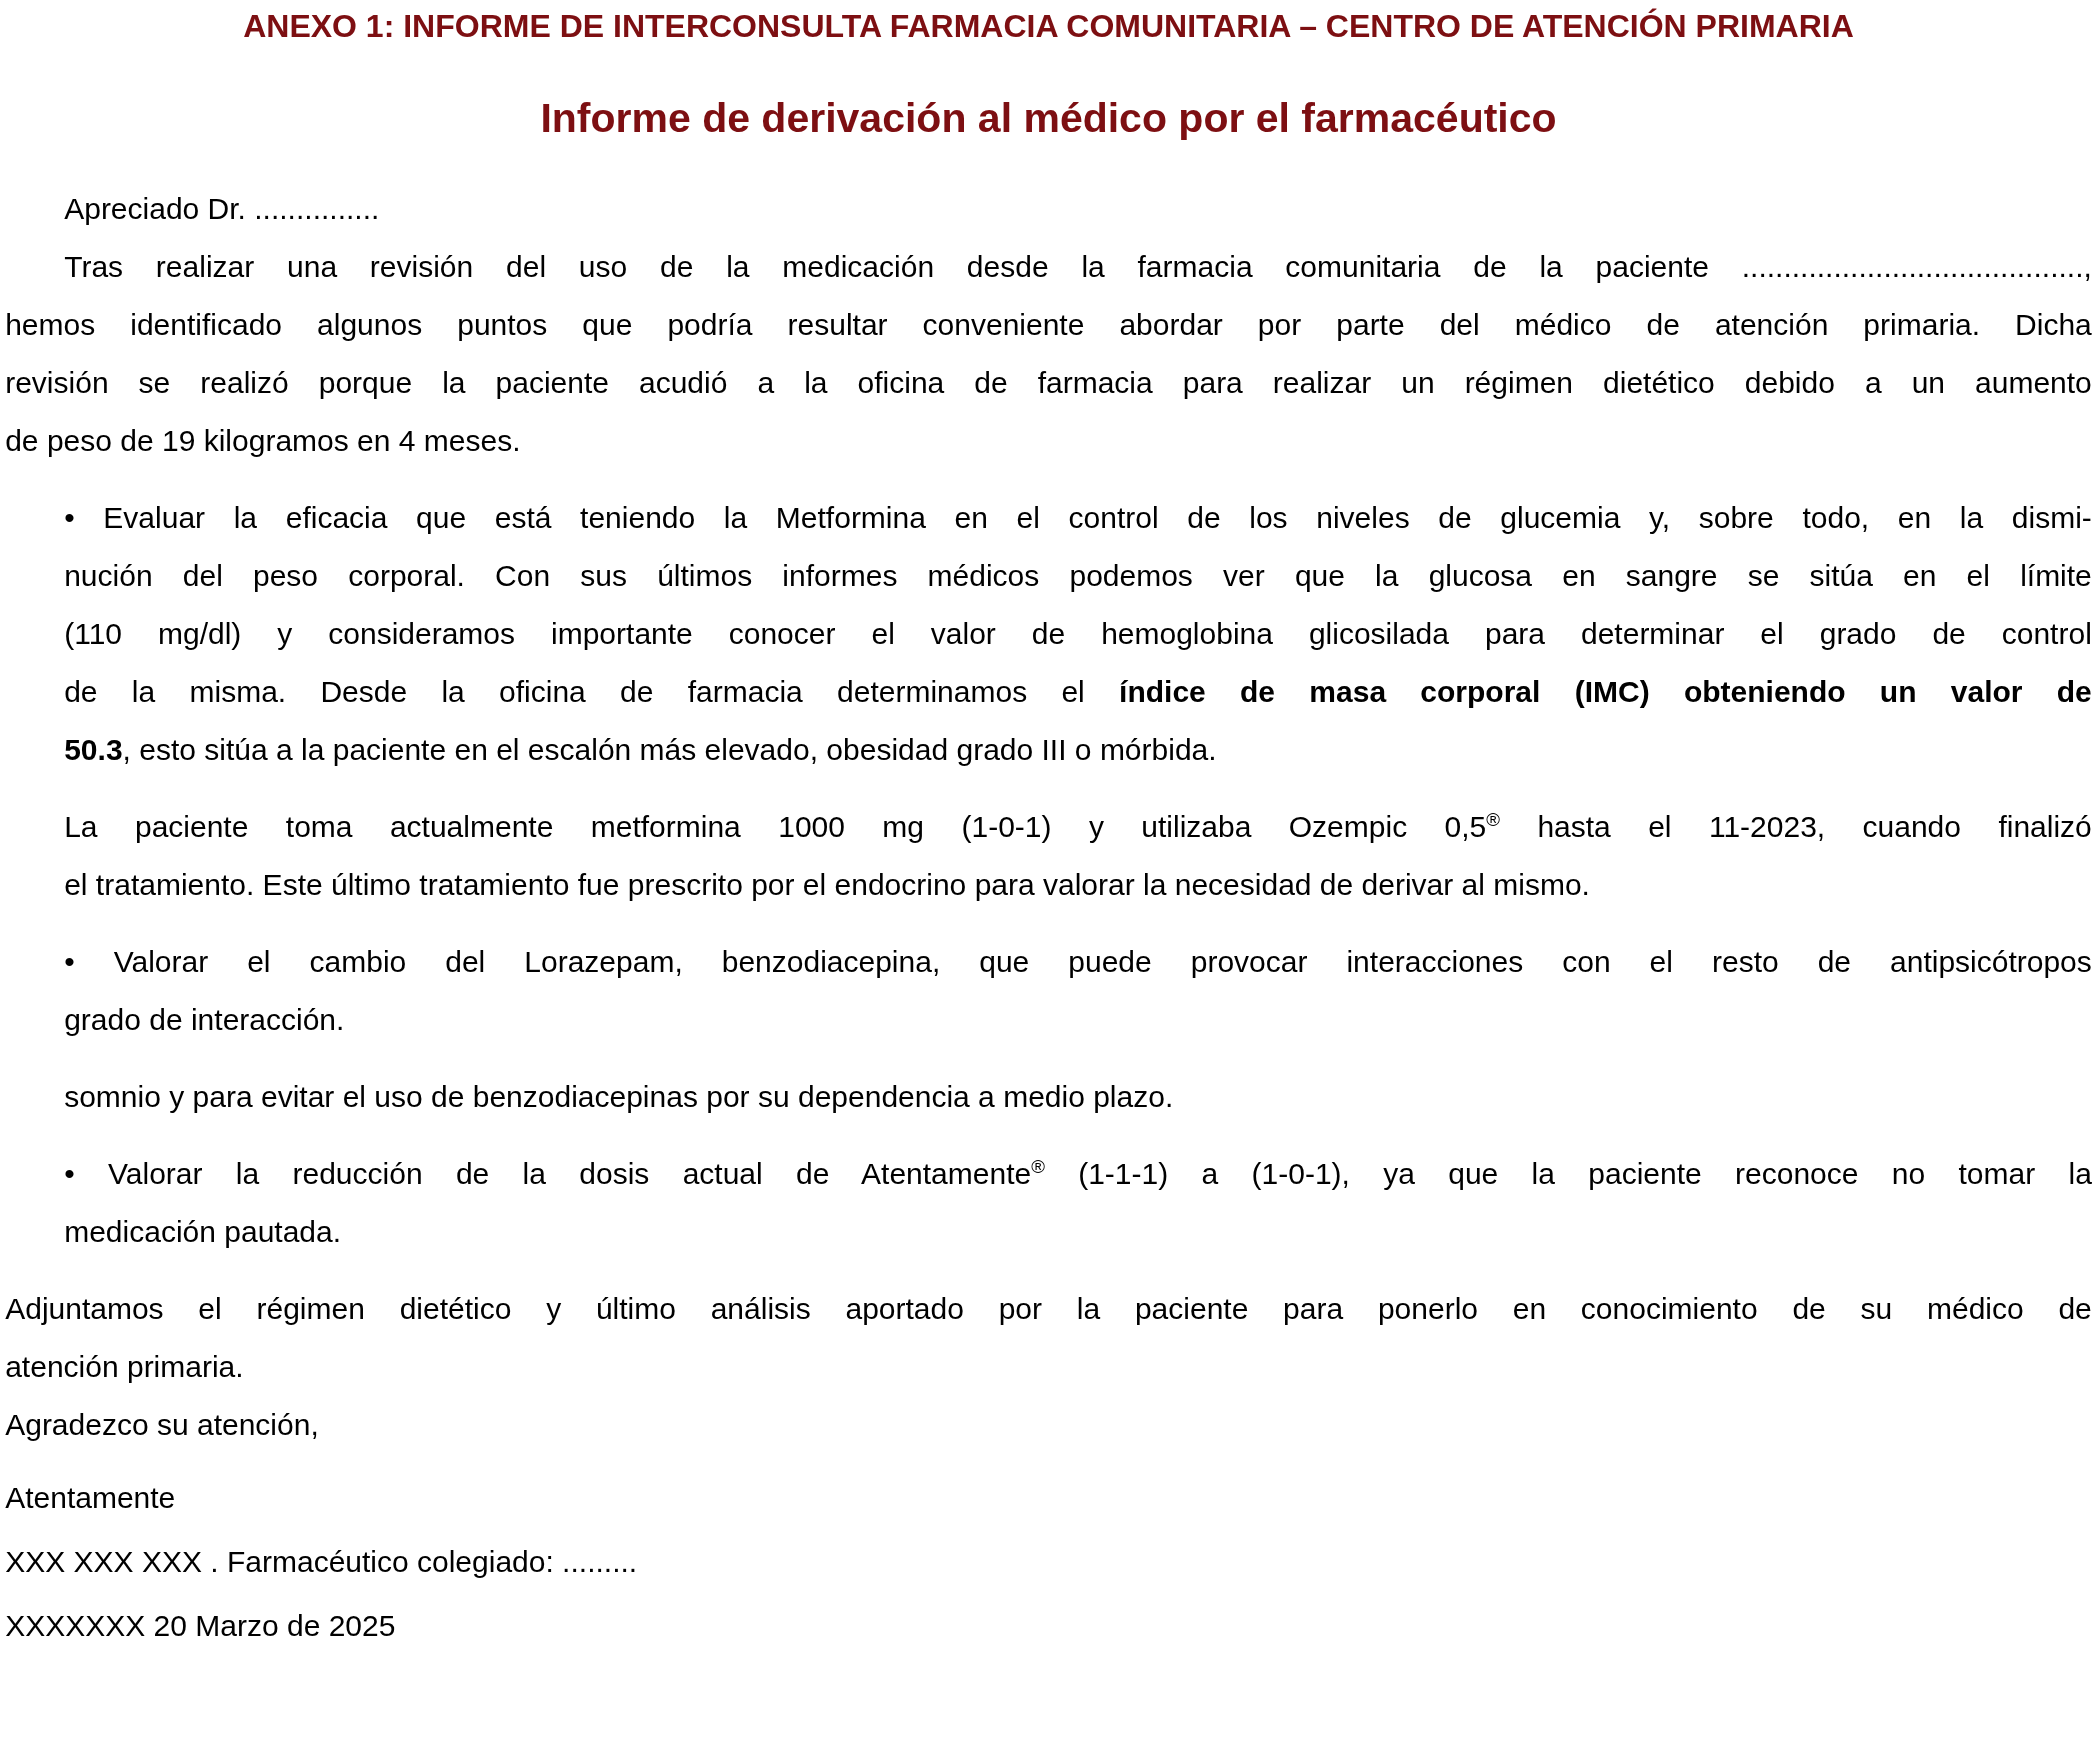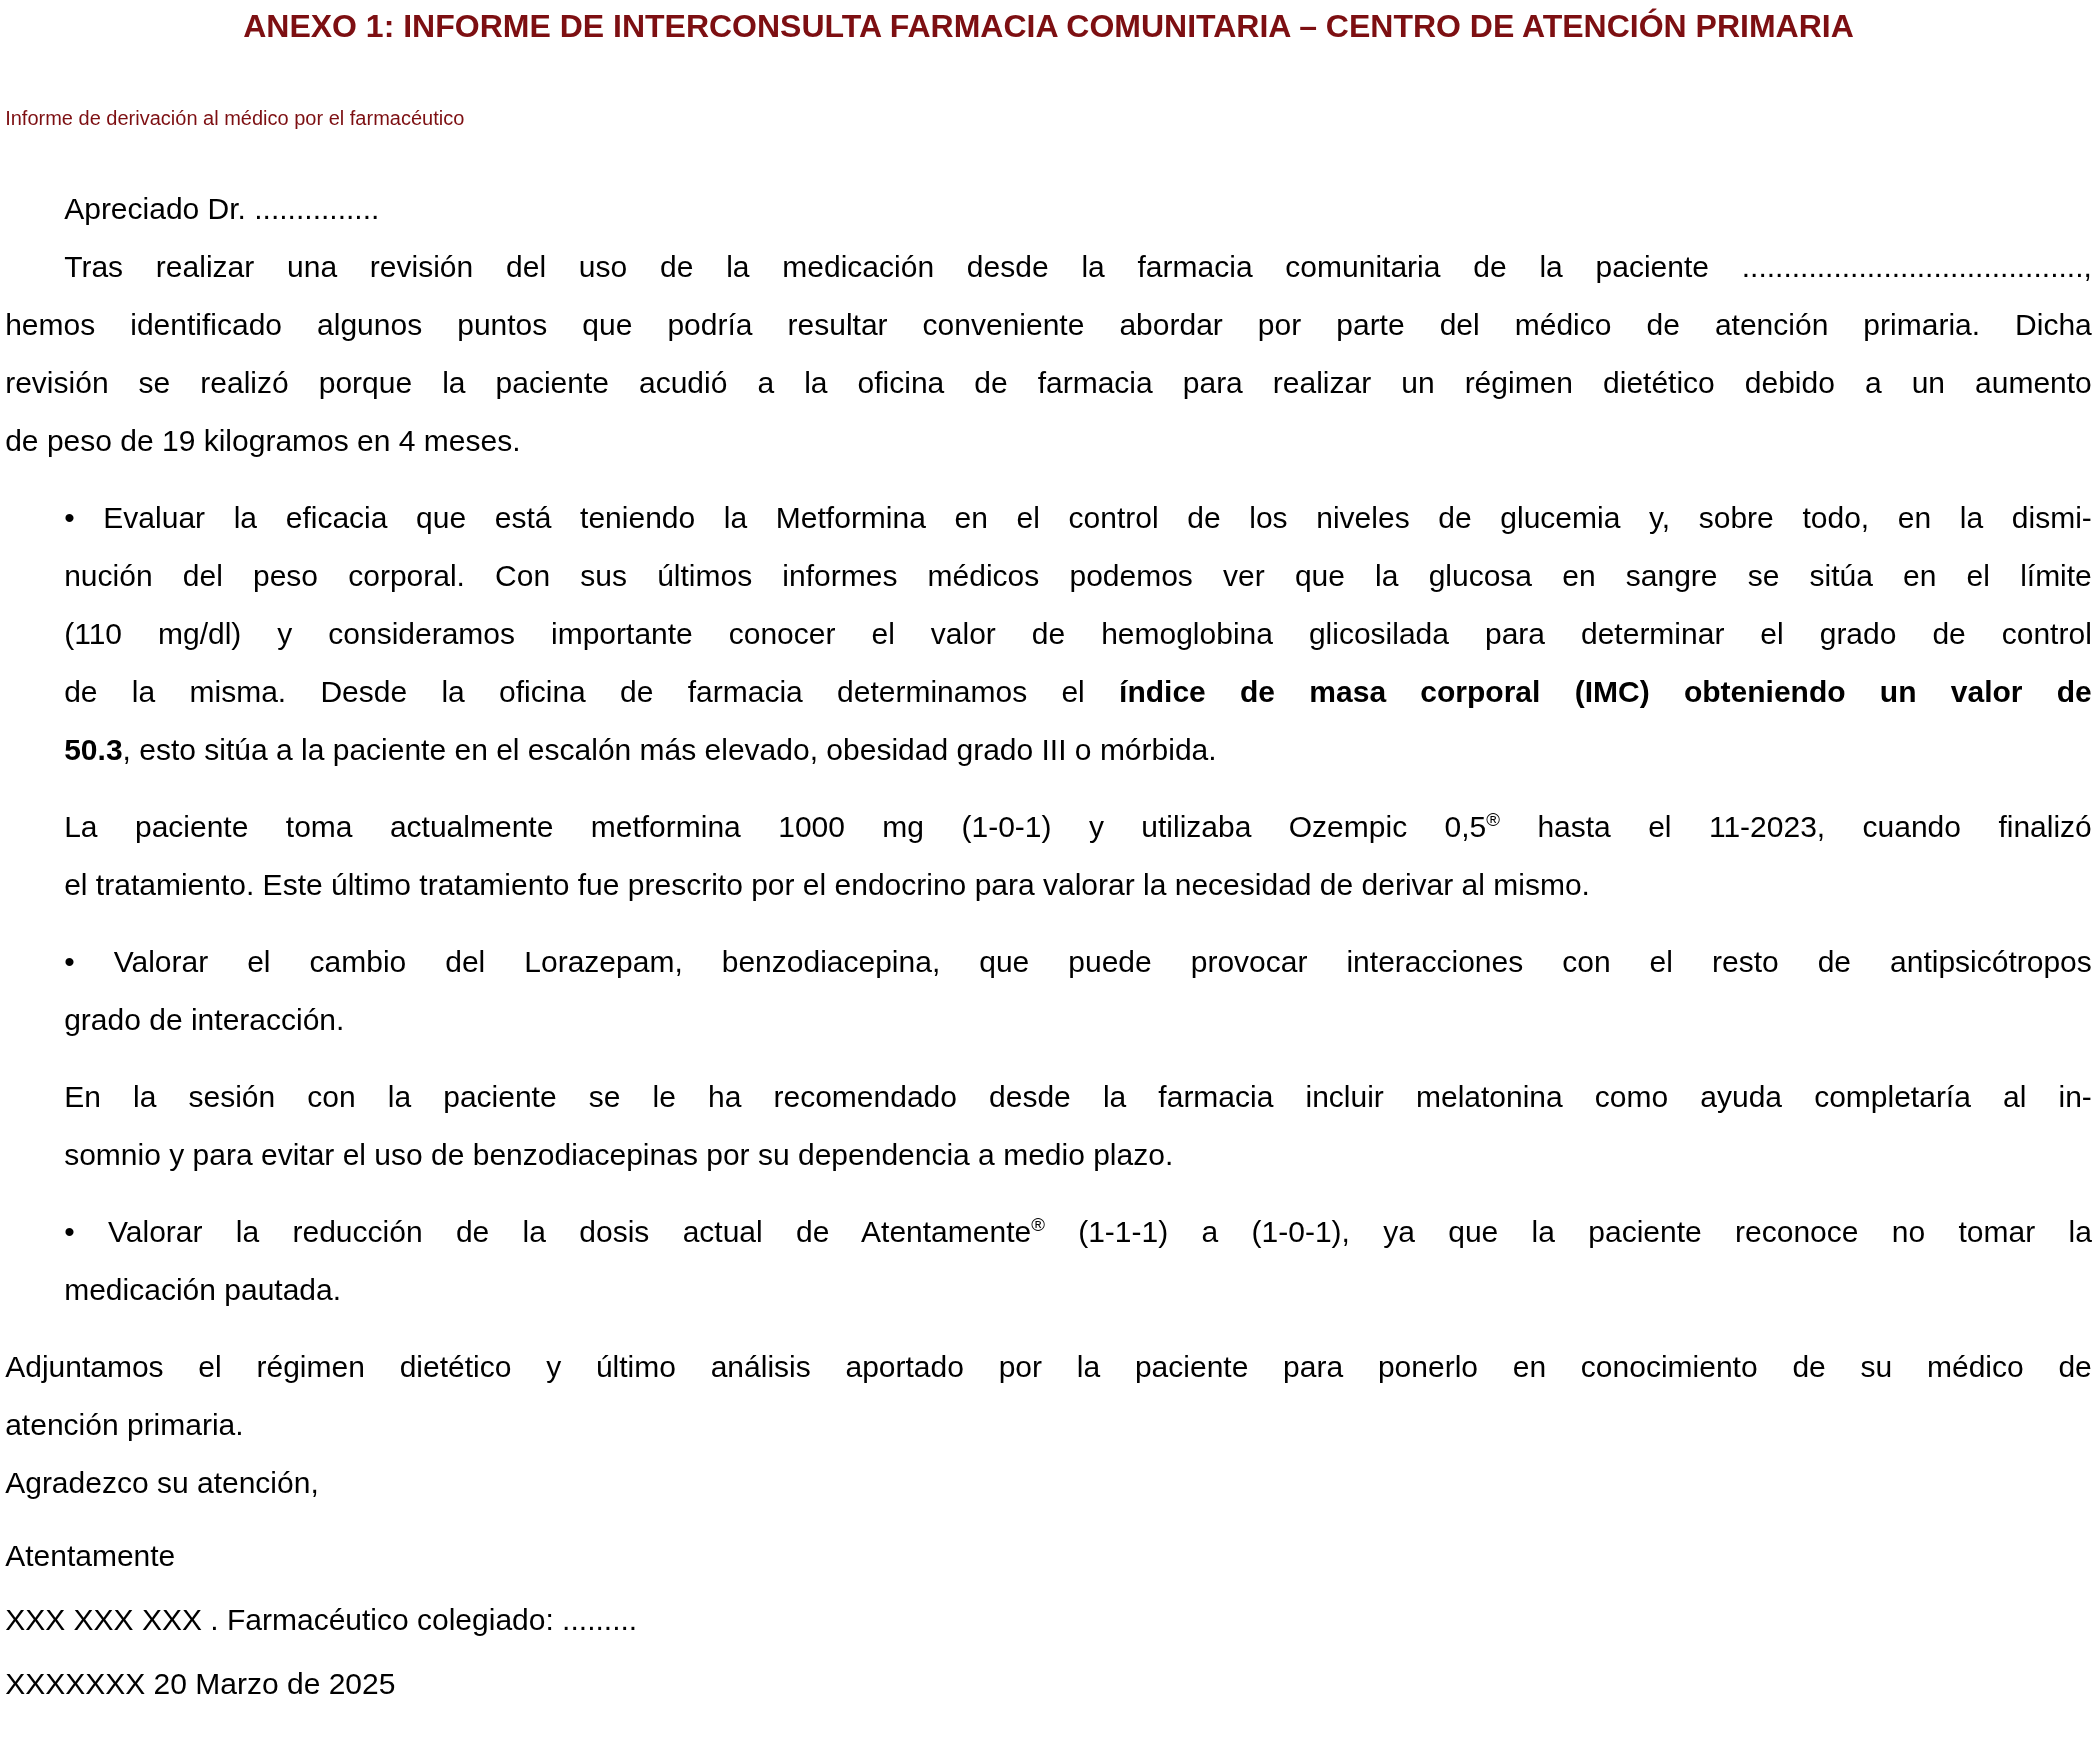--- a/index.html
+++ b/index.html
@@ -20,23 +20,24 @@
   .title {
     color: var(--accent, #7d0f12);
     font-weight: 700;
     font-size: 32px;
     line-height: 48px;
     text-align: center;
     margin: 2.1px 0 0 0;
   }
   .subtitle {
     color: var(--accent, #7d0f12);
-    font-weight: 400;
-    font-size: 20px;
+    font-weight: 700;
+    font-size: 41px;
     line-height: 36px;
+    text-align: center;
     margin: 50px 0 44px 0;
   }
   .para {
     font-size: 30px;
     line-height: 58px;
     margin: 0 0 19px 0;
   }
   .para.block-indent { padding-left: 59px; }
   .para.no-gap  { margin-bottom: 0; }
   .para.thanks  { margin-bottom: 14.6px; }
@@ -79,21 +80,20 @@
     </div>
   <div class="para block-indent">
       <div class="line"><span>La paciente toma actualmente metformina 1000 mg (1-0-1) y utilizaba Ozempic 0,5</span><span class="sup">®</span><span> hasta el 11-2023, cuando finalizó</span></div>
       <div class="line last"><span>el tratamiento. Este último tratamiento fue prescrito por el endocrino para valorar la necesidad de derivar al mismo.</span></div>
     </div>
   <div class="para block-indent">
       <div class="line"><span>• Valorar el cambio del Lorazepam, benzodiacepina, que puede provocar interacciones con el resto de antipsicótropos</span></div>
       <div class="line last"><span>grado de interacción.</span></div>
     </div>
   <div class="para block-indent">
-      <div class="line"><span>En la sesión con la paciente se le ha recomendado desde la farmacia incluir melatonina como ayuda completaría al in-</span></div>
       <div class="line last"><span>somnio y para evitar el uso de benzodiacepinas por su dependencia a medio plazo.</span></div>
     </div>
   <div class="para block-indent">
       <div class="line"><span>• Valorar la reducción de la dosis actual de Atentamente</span><span class="sup">®</span><span> (1-1-1) a (1-0-1), ya que la paciente reconoce no tomar la</span></div>
       <div class="line last"><span>medicación pautada.</span></div>
     </div>
   <div class="para no-gap">
       <div class="line"><span>Adjuntamos el régimen dietético y último análisis aportado por la paciente para ponerlo en conocimiento de su médico de</span></div>
       <div class="line last"><span>atención primaria.</span></div>
     </div>

